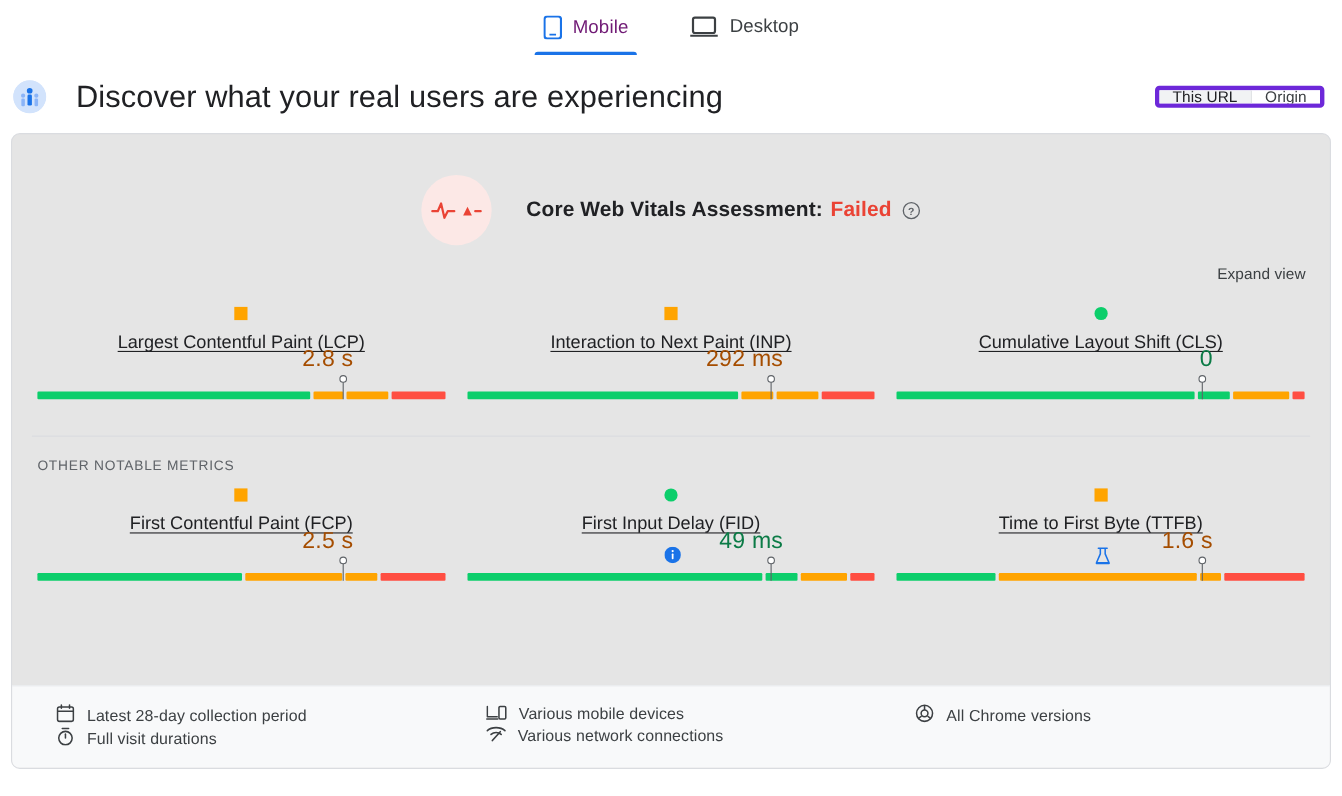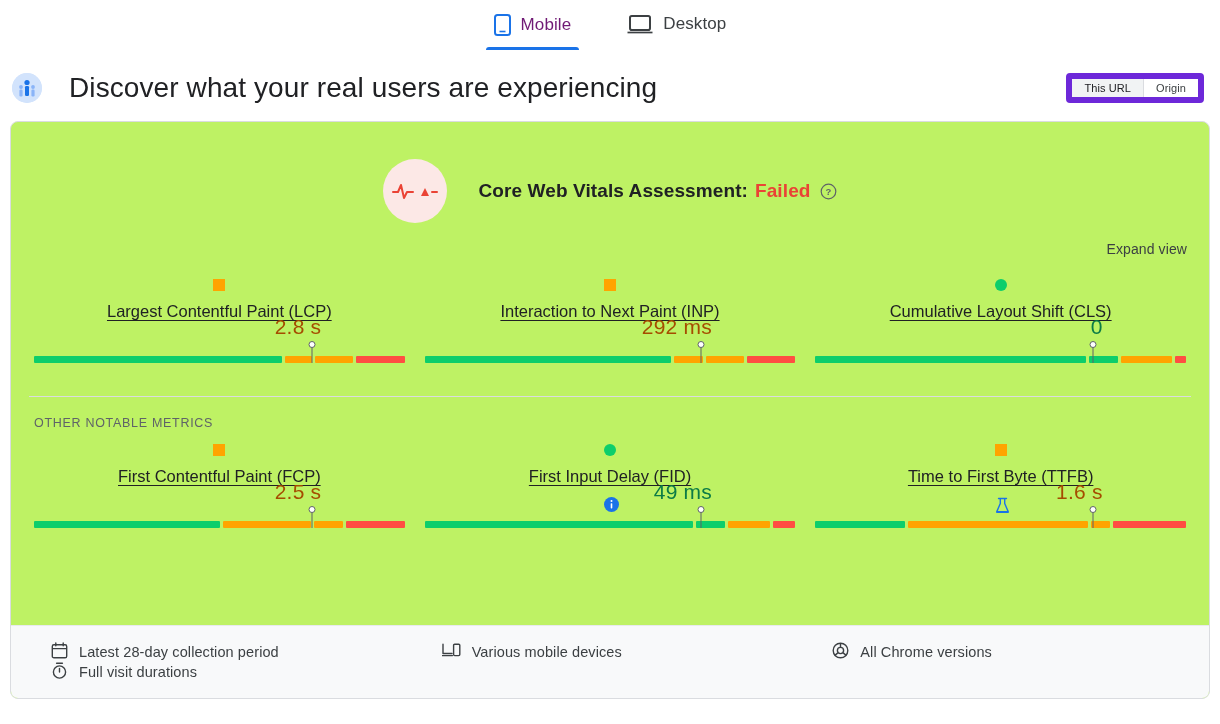--- a/index.html
+++ b/index.html
@@ -59,25 +59,25 @@
   }
   .discover-title {
     margin-left: 27px;
     font-size: 28px;
     color: #202124;
     letter-spacing: .1px;
   }
   .spacer { flex: 1 1 auto; }
   .toggle-group {
     display: flex;
-    border: 6px solid #6d28d9;
+    border: 4px solid #6d28d9;
     border-radius: 4px;
     overflow: hidden;
-    height: 30px;
-    font-size: 11px;
+    height: 20px;
+    font-size: 14px;
   }
   .toggle-btn {
     display: flex; align-items: center;
     padding: 0 12px;
     cursor: pointer;
     background: #ffffff;
     color: #3c4043;
     letter-spacing: .1px;
   }
   .toggle-btn.selected { background: #f1f3f4; color: #202124; }
@@ -85,21 +85,21 @@
 
   
   .card {
     margin: 3px 10px 0 10px;
     border: 1px solid #dadce0;
     border-radius: 8px;
     height: 578px;
     display: flex;
     flex-direction: column;
     overflow: hidden;
-    background: #bef264;
+    background: #e5e5e5;
   }
 
   .assessment {
     display: flex;
     align-items: center;
     justify-content: center;
     padding-top: 37px;
   }
   .assessment-badge {
     width: 64px; height: 64px;
@@ -482,20 +482,30 @@
       <div class="foot-item">
         <span>
           <svg width="19" height="16" viewBox="0 0 19 16" fill="none">
             <path d="M1 2.2 V11.5 H10" stroke="#3c4043" stroke-width="1.4" stroke-linecap="round" stroke-linejoin="round"></path>
             <line x1="0.4" y1="13.6" x2="10.5" y2="13.6" stroke="#3c4043" stroke-width="1.4" stroke-linecap="round"></line>
             <rect x="11.6" y="2.2" width="6.2" height="11.4" rx="1.1" stroke="#3c4043" stroke-width="1.4"></rect>
           </svg>
         </span>
         <span>Various mobile devices</span>
       </div>
+      <div class="foot-item">
+        <span>
+          <svg width="18" height="15" viewBox="0 0 18 15" fill="none">
+            <path d="M1 4.2 C5 0.6 13 0.6 17 4.2" stroke="#3c4043" stroke-width="1.5" stroke-linecap="round"></path>
+            <path d="M4.4 7.6 C7 5.3 11 5.3 13.6 7.6" stroke="#3c4043" stroke-width="1.5" stroke-linecap="round"></path>
+            <line x1="12.8" y1="5.2" x2="5.6" y2="13.2" stroke="#3c4043" stroke-width="1.5" stroke-linecap="round"></line>
+          </svg>
+        </span>
+        <span>Various network connections</span>
+      </div>
     </div>
 
     <div class="foot-col">
       <div class="foot-item">
         <span>
           <svg width="17" height="17" viewBox="0 0 17 17" fill="none">
             <circle cx="8.5" cy="8.5" r="7.3" stroke="#3c4043" stroke-width="1.4"></circle>
             <circle cx="8.5" cy="8.5" r="3.1" stroke="#3c4043" stroke-width="1.4"></circle>
             <line x1="8.5" y1="1.3" x2="8.5" y2="5.4" stroke="#3c4043" stroke-width="1.4"></line>
             <line x1="11.2" y1="10.9" x2="14.4" y2="13.6" stroke="#3c4043" stroke-width="1.4"></line>

